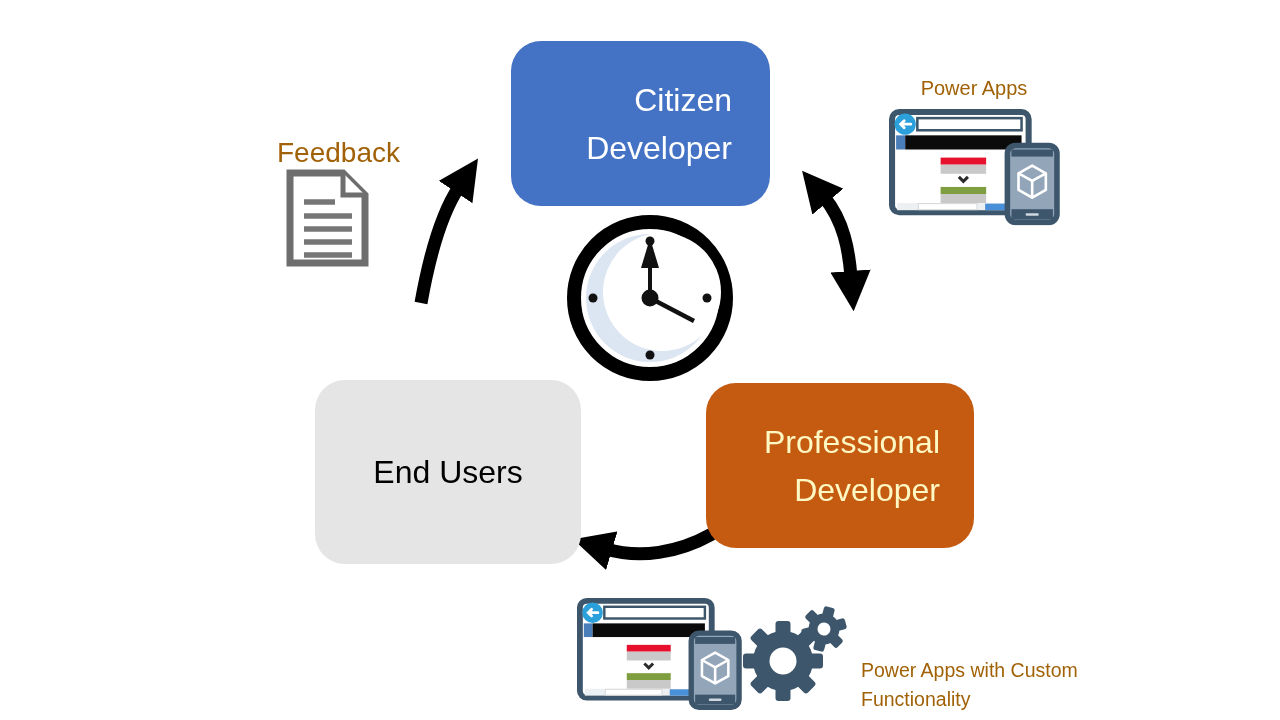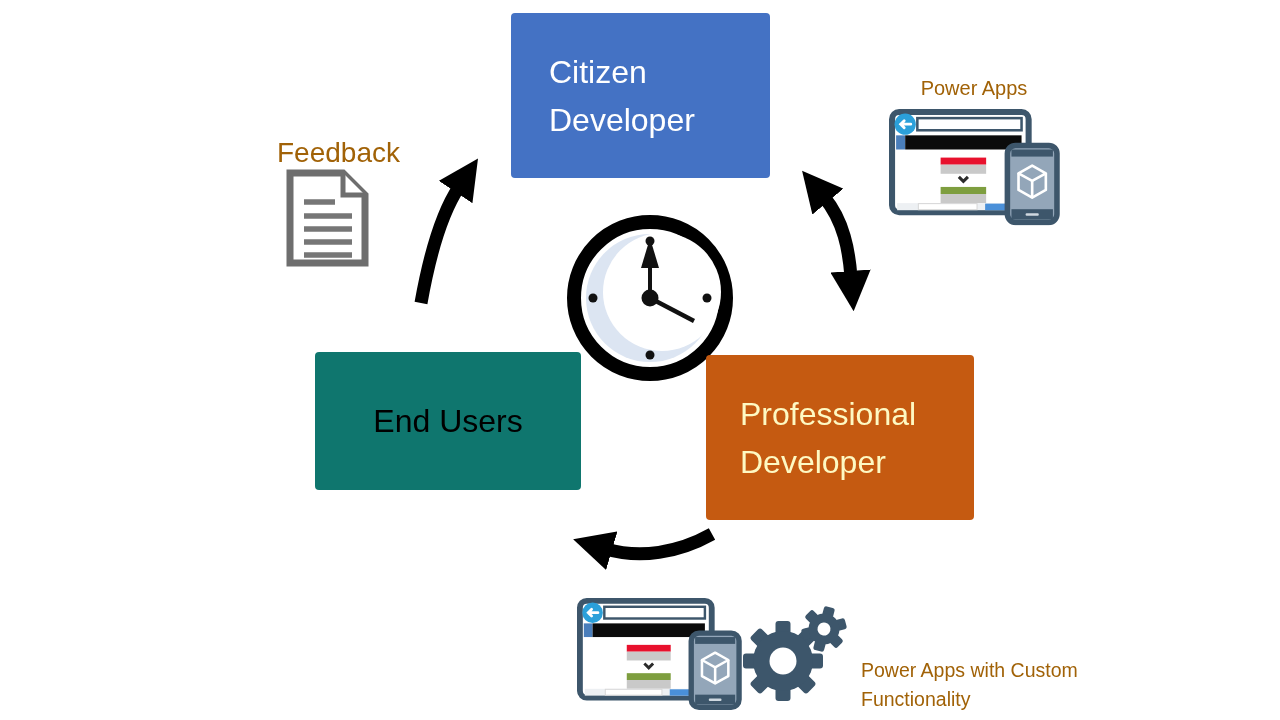--- a/index.html
+++ b/index.html
@@ -7,27 +7,28 @@
     position:relative;
     width:1280px;height:720px;
     background:#fff;
     overflow:hidden;
     font-family:"Liberation Sans", sans-serif;
   }
   #diagram-layer{position:absolute;left:0;top:0;width:1280px;height:720px;}
   .node{
     position:absolute;
     display:flex;align-items:center;justify-content:center;
-    text-align:left;
-    border-radius:4px;
+    text-align:right;
+    border-radius:30px;
     font-size:32px;line-height:1.5;
     z-index:2;
+    margin-top:28px;
   }
   #node-citizen{left:511px;top:13px;width:259px;height:165px;background:#4472C4;color:#fff;padding:0 38px;box-sizing:border-box;}
-  #node-endusers{left:315px;top:352px;width:266px;height:138px;background:#0f766e;color:#000;}
+  #node-endusers{left:315px;top:352px;width:266px;height:184px;background:#e5e5e5;color:#000;}
   #node-professional{left:706px;top:355px;width:268px;height:165px;background:#C55A11;color:#fef9c3;padding:0 34px;box-sizing:border-box;}
   .caption{position:absolute;color:#a16207;z-index:2;}
   #feedback-label{left:277px;top:137px;font-size:28px;}
   #powerapps-label{left:886px;top:77px;width:176px;text-align:center;font-size:20px;}
   #custom-label{left:861px;top:618px;width:230px;font-size:19.5px;line-height:1.5;margin-top:38px;}
 </style>
 </head>
 <body>
 
 <div id="canvas">

